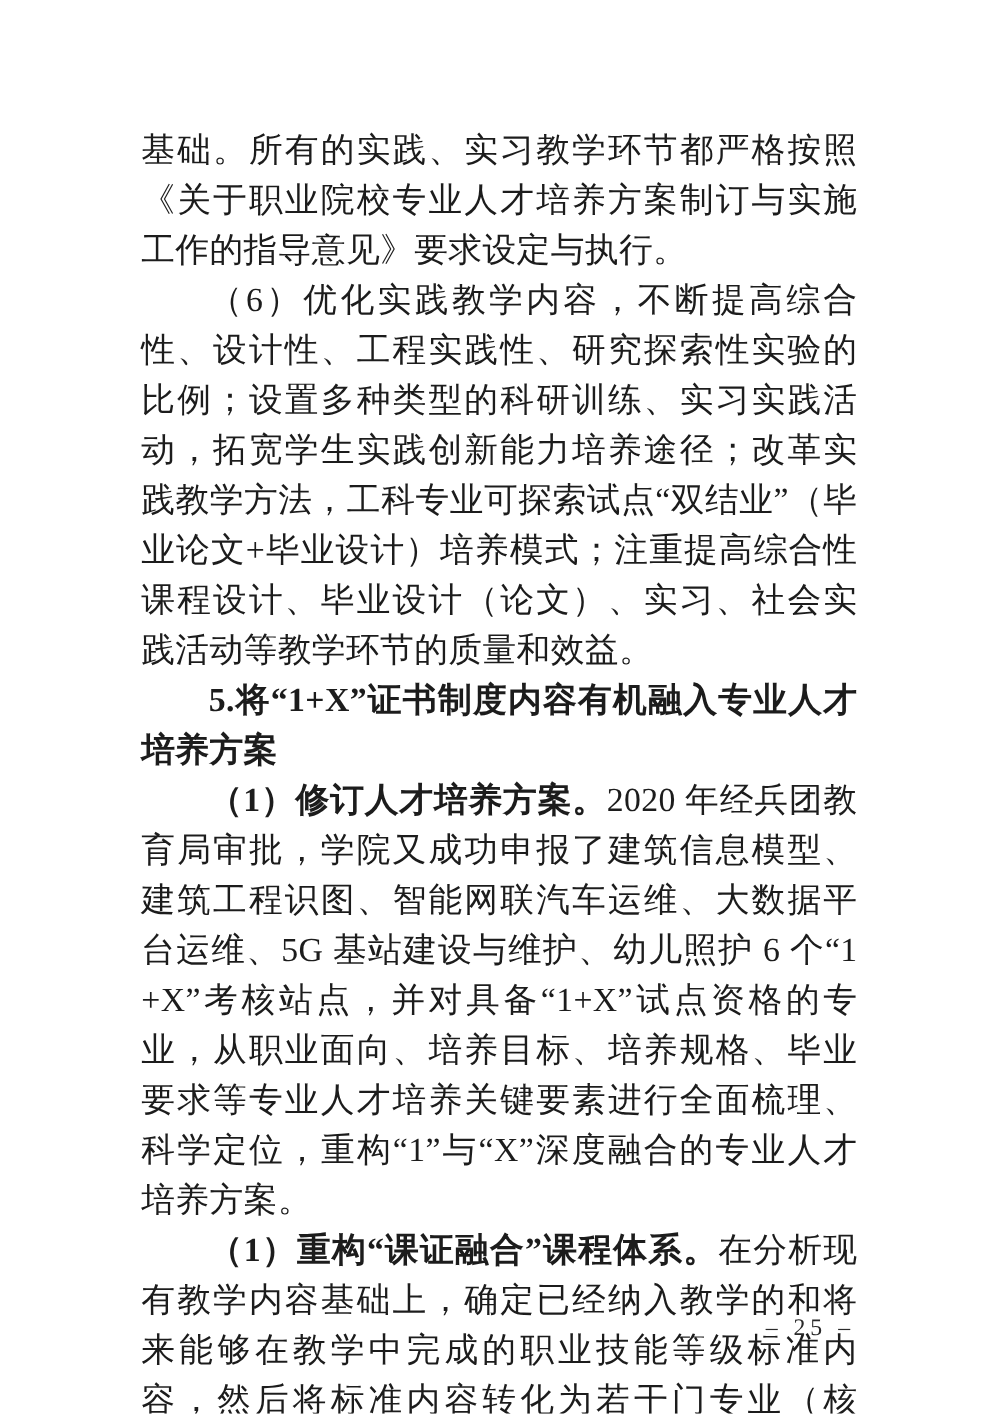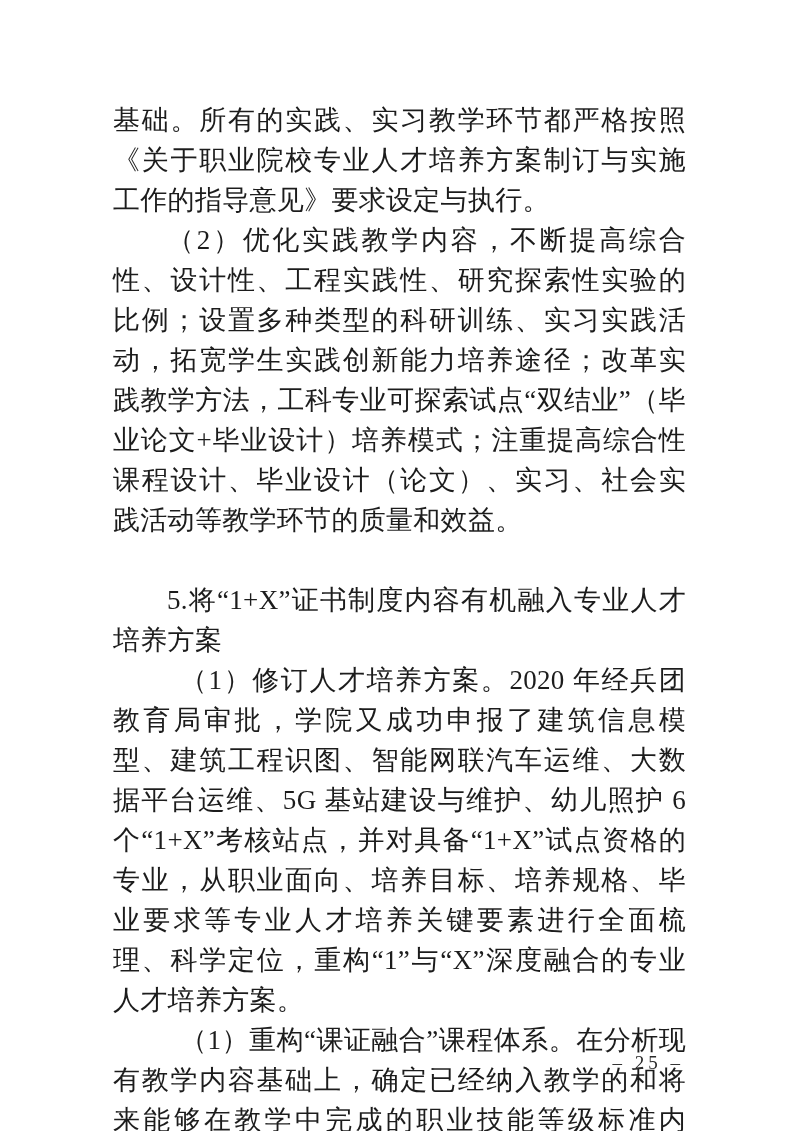--- a/index.html
+++ b/index.html
@@ -21,43 +21,43 @@
   }
   .para {
     font-size: 27px;
     line-height: 40px;
     text-align: justify;
     text-justify: inter-ideograph;
     letter-spacing: 0.3px;
     word-break: break-all;
   }
   .para.indent { text-indent: 2em; }
-  .para .lead { font-weight: normal; margin-left: 13px; }
-  .para.heading { font-weight: normal; margin-top: 40px; }
+  .para .lead { font-weight: bold; }
+  .para.heading { font-weight: bold; }
   .pagenum {
     position: absolute;
     top: 1050px;
     right: 116px;
     font-size: 19px;
     line-height: 26px;
     color: #2a2a2a;
     letter-spacing: 4px;
     font-family: "Liberation Serif", "DejaVu Serif", serif;
     text-align: center;
   }
 </style>
 </head>
 <body>
 
 <div class="page">
   <div class="textblock">
 
     <p class="para"><span>基础。所有的实践、实习教学环节都严格按照《关于职业院校专业人才培养方案制订与实施工作的指导意见》要求设定与执行。</span></p>
 
-    <p class="para indent"><span>（2）优化实践教学内容，不断提高综合性、设计性、工程实践性、研究探索性实验的比例；设置多种类型的科研训练、实习实践活动，拓宽学生实践创新能力培养途径；改革实践教学方法，工科专业可探索试点“双结业”（毕业论文+毕业设计）培养模式；注重提高综合性课程设计、毕业设计（论文）、实习、社会实践活动等教学环节的质量和效益。</span></p>
+    <p class="para indent"><span>（6）优化实践教学内容，不断提高综合性、设计性、工程实践性、研究探索性实验的比例；设置多种类型的科研训练、实习实践活动，拓宽学生实践创新能力培养途径；改革实践教学方法，工科专业可探索试点“双结业”（毕业论文+毕业设计）培养模式；注重提高综合性课程设计、毕业设计（论文）、实习、社会实践活动等教学环节的质量和效益。</span></p>
 
     <p class="para indent heading"><span>5.将“1+X”证书制度内容有机融入专业人才培养方案</span></p>
 
     <p class="para indent"><span class="lead">（1）修订人才培养方案。</span><span>2020 年经兵团教育局审批，学院又成功申报了建筑信息模型、建筑工程识图、智能网联汽车运维、大数据平台运维、5G 基站建设与维护、幼儿照护 6 个“1+X”考核站点，并对具备“1+X”试点资格的专业，从职业面向、培养目标、培养规格、毕业要求等专业人才培养关键要素进行全面梳理、科学定位，重构“1”与“X”深度融合的专业人才培养方案。</span></p>
 
     <p class="para indent"><span class="lead">（1）重构“课证融合”课程体系。</span><span>在分析现有教学内容基础上，确定已经纳入教学的和将来能够在教学中完成的职业技能等级标准内容，然后将标准内容转化为若干门专业（核心）课程并纳入专业课程体系，或转化为若干教学模块纳入部分专业（核心）课程教学内容，融入专业人才培养方</span></p>
 
   </div>
 
   <div class="pagenum">– 25 –</div>

